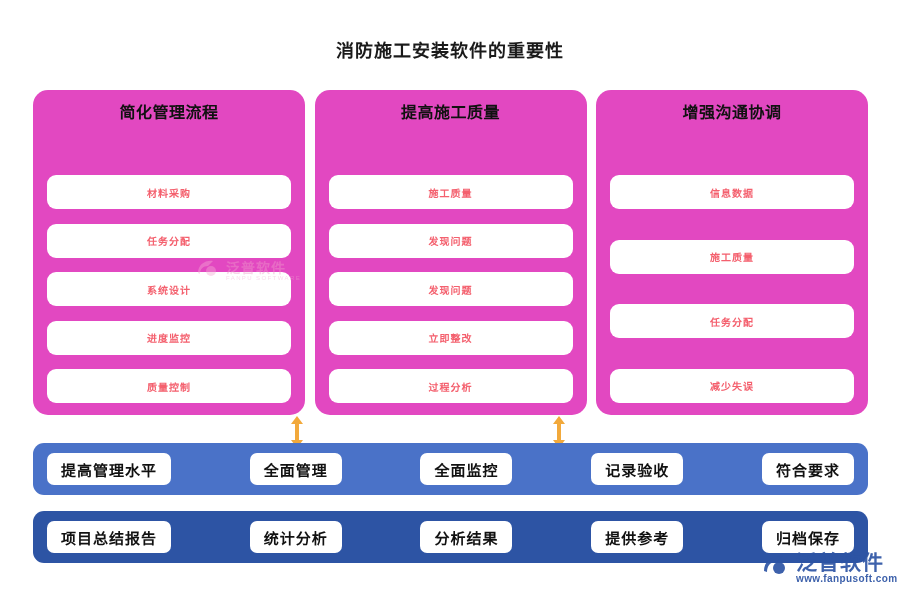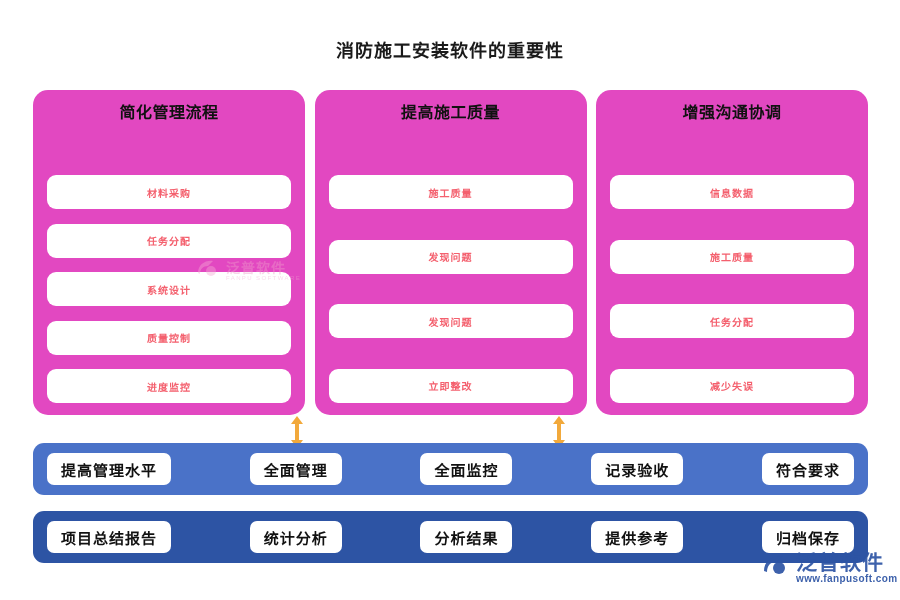--- a/index.html
+++ b/index.html
@@ -175,32 +175,33 @@
   <div class="page-title">消防施工安装软件的重要性</div>
 
   <div class="columns">
 
     <div class="column">
       <div class="column-header">简化管理流程</div>
       <div class="column-cards">
         <div class="card">材料采购</div>
         <div class="card">任务分配</div>
         <div class="card">系统设计</div>
+        <div class="card">进度监控</div>
         <div class="card">质量控制</div>
-        <div class="card">进度监控</div>
       </div>
     </div>
 
     <div class="column">
       <div class="column-header">提高施工质量</div>
       <div class="column-cards">
         <div class="card">施工质量</div>
         <div class="card">发现问题</div>
         <div class="card">发现问题</div>
         <div class="card">立即整改</div>
+        <div class="card">过程分析</div>
       </div>
     </div>
 
     <div class="column">
       <div class="column-header">增强沟通协调</div>
       <div class="column-cards">
         <div class="card">信息数据</div>
         <div class="card">施工质量</div>
         <div class="card">任务分配</div>
         <div class="card">减少失误</div>

